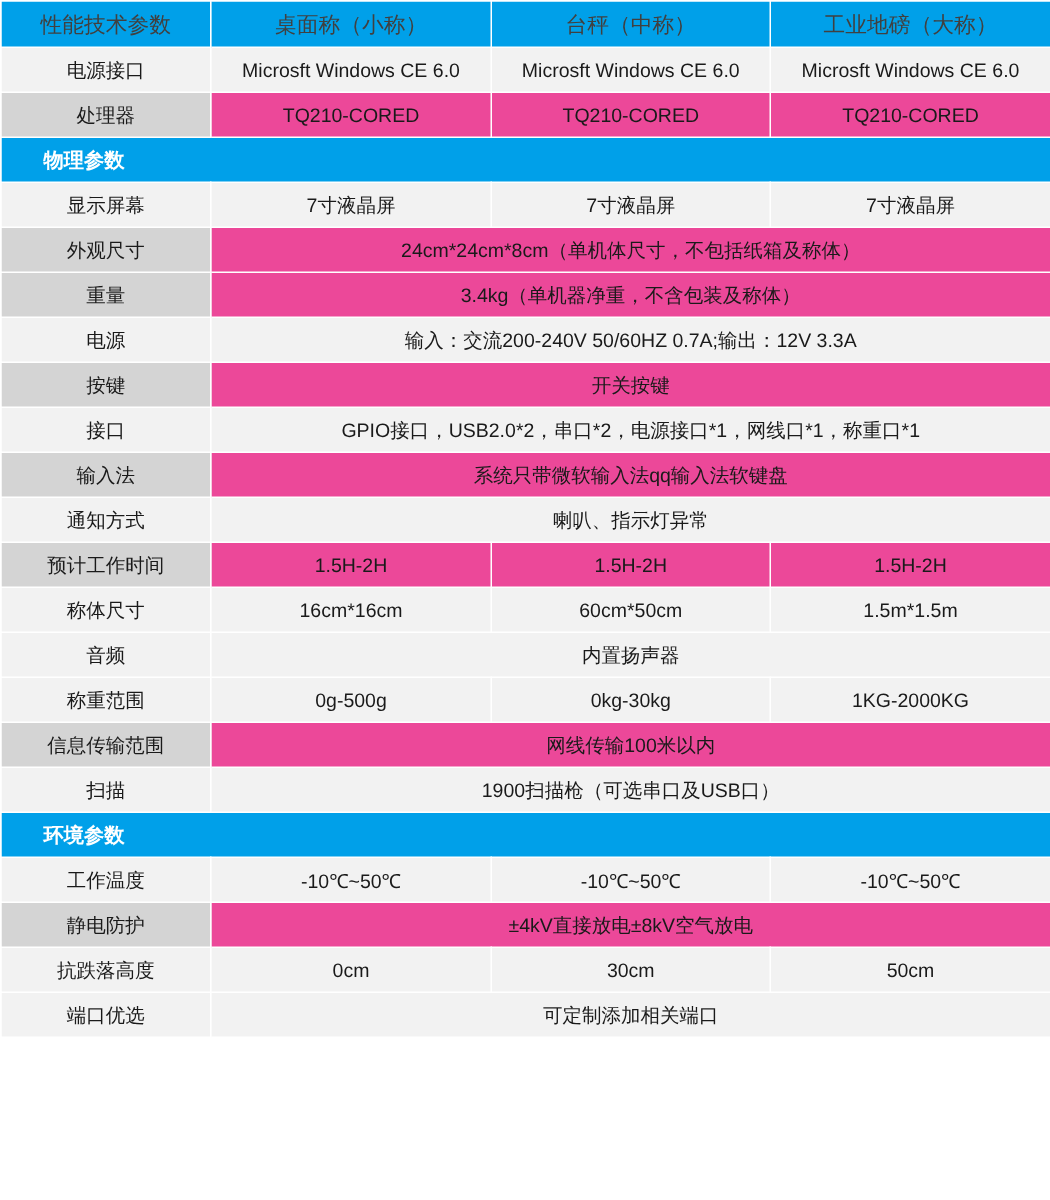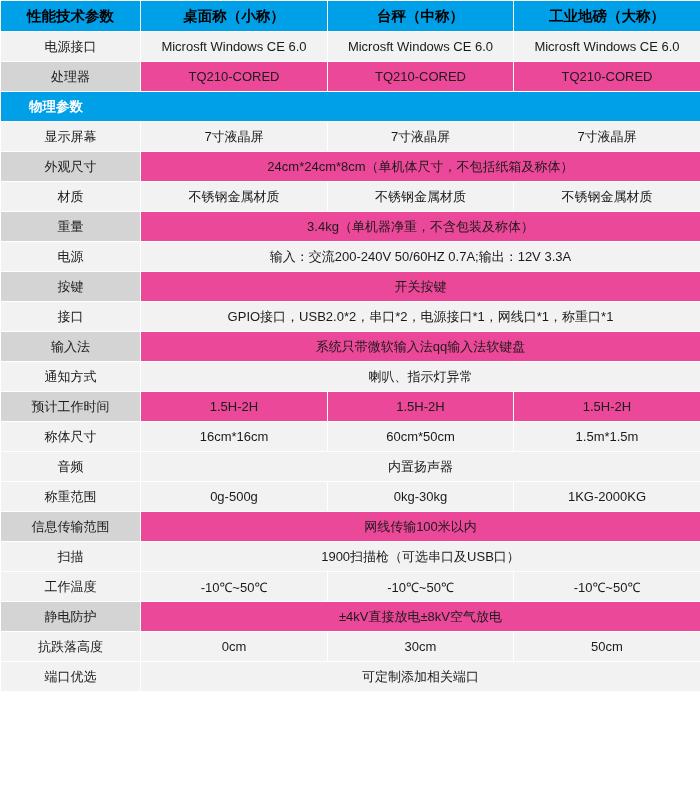--- a/index.html
+++ b/index.html
@@ -31,22 +31,22 @@
   col.c0 { width: 140px; }
   col.c1 { width: 187px; }
   col.c2 { width: 186px; }
   col.c3 { width: 187px; }
 
   tr { height: 30px; }
 
   
   .hdr td {
     background: #00a0e9;
-    color: #000000;
-    font-weight: bold;
+    color: #404040;
+    font-weight: normal;
     font-size: 14.5px;
     height: 30px;
   }
   
   .section td {
     background: #00a0e9;
     color: #ffffff;
     font-weight: bold;
     font-size: 13.5px;
     text-align: left;
@@ -101,26 +101,20 @@
       <tr class="light">
         <td class="lbl lblcell">显示屏幕</td>
         <td class="val">7寸液晶屏</td>
         <td class="val">7寸液晶屏</td>
         <td class="val">7寸液晶屏</td>
       </tr>
       <tr class="dark">
         <td class="lbl lblcell">外观尺寸</td>
         <td colspan="3" class="val">24cm*24cm*8cm（单机体尺寸，不包括纸箱及称体）</td>
       </tr>
-      <tr class="light">
-        <td class="lbl lblcell">材质</td>
-        <td class="val">不锈钢金属材质</td>
-        <td class="val">不锈钢金属材质</td>
-        <td class="val">不锈钢金属材质</td>
-      </tr>
       <tr class="dark">
         <td class="lbl lblcell">重量</td>
         <td colspan="3" class="val">3.4kg（单机器净重，不含包装及称体）</td>
       </tr>
       <tr class="light">
         <td class="lbl lblcell">电源</td>
         <td colspan="3" class="val">输入：交流200-240V  50/60HZ 0.7A;输出：12V 3.3A</td>
       </tr>
       <tr class="dark">
         <td class="lbl lblcell">按键</td>
@@ -161,20 +155,23 @@
         <td class="val">1KG-2000KG</td>
       </tr>
       <tr class="dark">
         <td class="lbl lblcell">信息传输范围</td>
         <td colspan="3" class="val">网线传输100米以内</td>
       </tr>
       <tr class="light">
         <td class="lbl lblcell">扫描</td>
         <td colspan="3" class="val">1900扫描枪（可选串口及USB口）</td>
       </tr>
+      <tr class="section">
+        <td colspan="4">环境参数</td>
+      </tr>
       <tr class="light">
         <td class="lbl lblcell">工作温度</td>
         <td class="val">-10℃~50℃</td>
         <td class="val">-10℃~50℃</td>
         <td class="val">-10℃~50℃</td>
       </tr>
       <tr class="dark">
         <td class="lbl lblcell">静电防护</td>
         <td colspan="3" class="val">±4kV直接放电±8kV空气放电</td>
       </tr>

